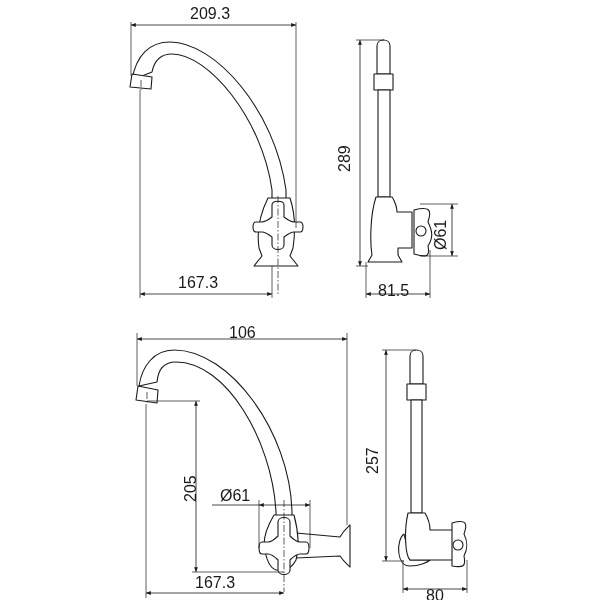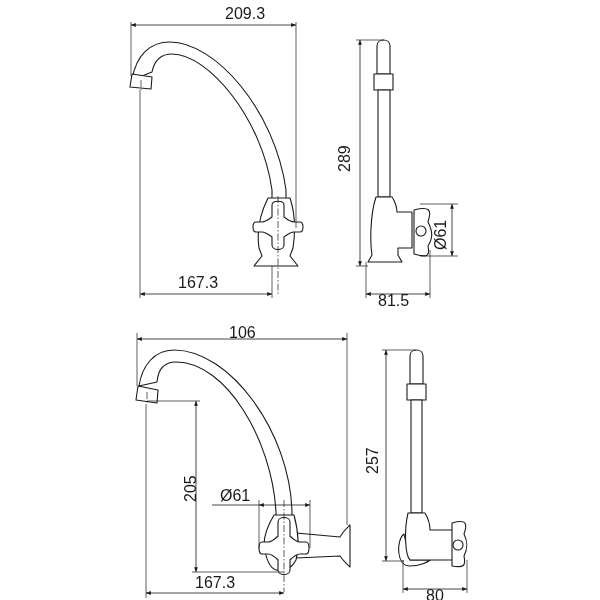--- a/index.html
+++ b/index.html
@@ -115,26 +115,26 @@
       <line class="ext" x1="382" y1="350" x2="416" y2="350"></line>
       <line class="ext" x1="382" y1="561" x2="404" y2="561"></line>
       <line class="dim" x1="386" y1="350" x2="386" y2="561" marker-start="url(#arr)" marker-end="url(#arr)"></line>
 
       <line class="ext" x1="403" y1="560" x2="403" y2="593"></line>
       <line class="ext" x1="467" y1="560" x2="467" y2="593"></line>
       <line class="dim" x1="403" y1="589" x2="467" y2="589" marker-start="url(#arr)" marker-end="url(#arr)"></line>
     </g>
   </svg>
 
-  <span class="lbl" style="left:190px; top:6px;margin-left:35px;">209.3</span>
+  <span class="lbl" style="left:190px; top:6px;">209.3</span>
   <span class="lbl" style="left:178px; top:275px;">167.3</span>
 
   <span class="lbl vlbl" style="left:337px; top:172px;">289</span>
   <span class="lbl vlbl" style="left:433px; top:250px;">Ø61</span>
-  <span class="lbl" style="left:378px; top:293px;">81.5</span>
+  <span class="lbl" style="left:378px; top:283px;">81.5</span>
 
   <span class="lbl" style="left:229px; top:325px;">106</span>
   <span class="lbl vlbl" style="left:183px; top:502px;">205</span>
   <span class="lbl" style="left:220px; top:488px;">Ø61</span>
   <span class="lbl" style="left:195px; top:575px;">167.3</span>
 
   <span class="lbl vlbl" style="left:365px; top:474px;">257</span>
   <span class="lbl" style="left:426px; top:571px;margin-top:17px;">80</span>
 </div>
 

